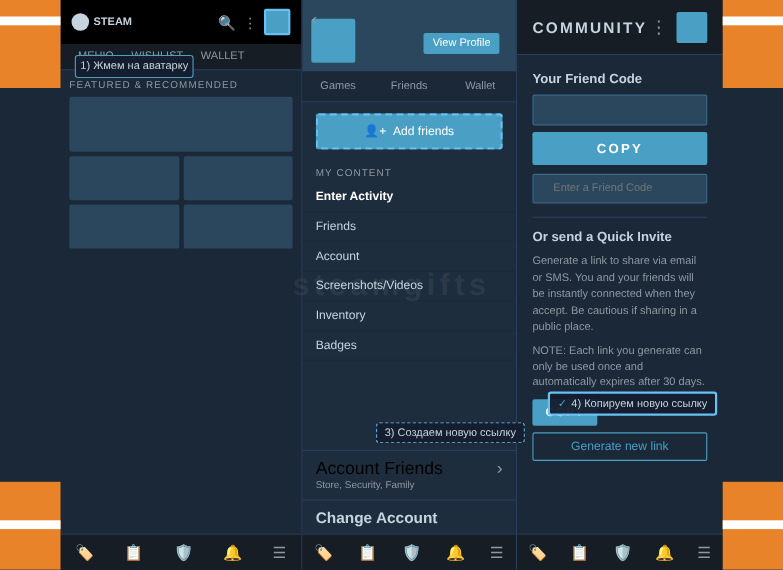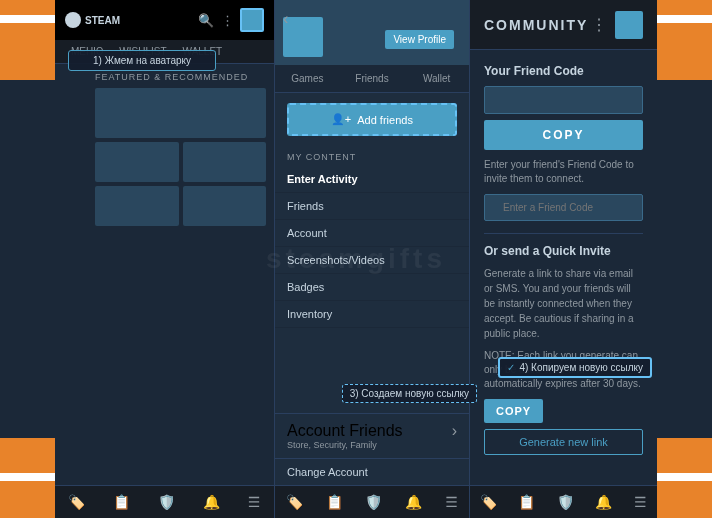--- a/index.html
+++ b/index.html
@@ -145,31 +145,30 @@
 
     
     .annotation-1 {
       position: absolute;
       top: 50px;
       left: 68px;
       background: rgba(20,30,45,0.95);
       border: 1px solid #4a9fc4;
       color: #c6d4df;
       font-size: 10px;
-      padding: 4px 24px;
+      padding: 4px 4px;
       border-radius: 3px;
       white-space: nowrap;
       z-index: 50;
     }
 
     
     .featured-section {
       padding: 8px;
       flex: 1;
-      margin-left: 32px;
     }
     .featured-label {
       color: #8f98a0;
       font-size: 9px;
       text-transform: uppercase;
       letter-spacing: 1px;
       margin-bottom: 6px;
     }
     .featured-images {
       display: flex;
@@ -327,23 +326,24 @@
       font-size: 9px;
     }
     .account-item-arrow {
       float: right;
       color: #8f98a0;
     }
 
     .change-account {
       padding: 7px 12px;
       color: #c6d4df;
-      font-size: 11px;
+      font-size: 14px;
       cursor: pointer;
       border-top: 1px solid #2a3f5f;
+      font-weight: bold;
     }
 
     .middle-bottom-nav {
       background: #171d25;
       display: flex;
       justify-content: space-around;
       padding: 8px 0;
       border-top: 1px solid #2a3f5f;
     }
     .middle-bottom-icon {
@@ -639,22 +639,22 @@
       <span>👤+</span>
       <span>Add friends</span>
     </div>
 
     <div class="my-content-label">MY CONTENT</div>
     <ul class="content-list">
       <li class="bold">Enter Activity</li>
       <li>Friends</li>
       <li>Account</li>
       <li>Screenshots/Videos</li>
+      <li>Inventory</li>
       <li>Badges</li>
-      <li>Inventory</li>
     </ul>
 
     <div class="account-item">
       <div>
         <span>Account Friends</span>
         <span class="account-item-arrow">›</span>
       </div>
       <div class="account-item-sub">Store, Security, Family</div>
     </div>
 
@@ -675,21 +675,20 @@
       <span class="community-menu-icon">⋮</span>
       <div class="community-avatar"></div>
     </div>
 
     <div class="community-content">
 
       <div class="friend-code-section">
         <div class="section-title">Your Friend Code</div>
         <input class="code-input" type="text" readonly="" style="">
         <div class="copy-btn">COPY</div>
-        <div class="section-desc">Enter your friend's Friend Code to invite them to connect.</div>
         <input class="enter-code-input" type="text" placeholder="Enter a Friend Code" style="">
       </div>
 
       <hr class="divider">
 
       <div class="quick-invite-section">
         <div class="section-title">Or send a Quick Invite</div>
         <div class="quick-invite-desc">Generate a link to share via email or SMS. You and your friends will be instantly connected when they accept. Be cautious if sharing in a public place.</div>
         <div class="note-text">NOTE: Each link you generate can only be used once and automatically expires after 30 days.</div>
         <div class="link-row" style="position:relative;">

